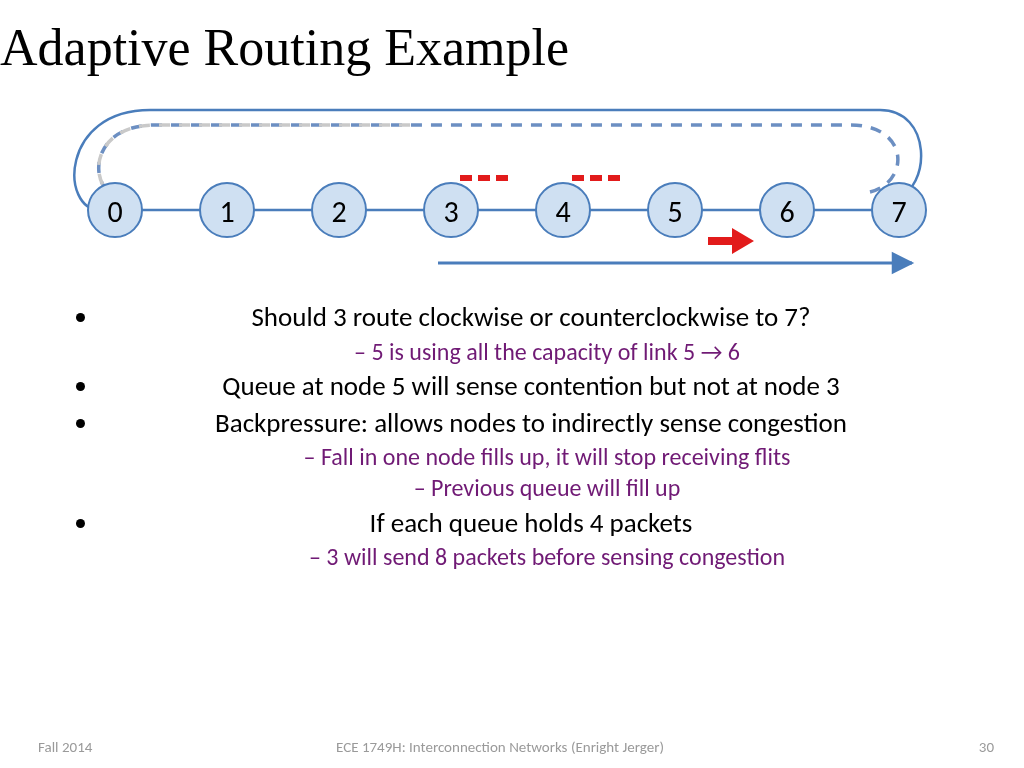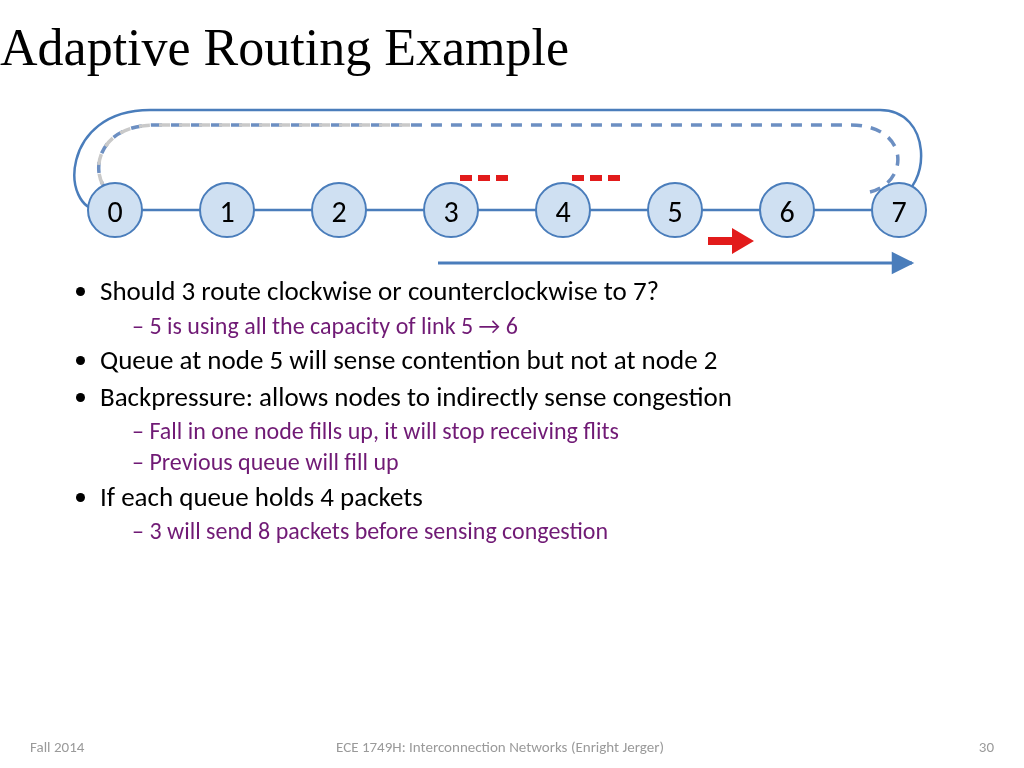--- a/index.html
+++ b/index.html
@@ -29,25 +29,26 @@
   }
   .diagram {
     position: absolute;
     top: 90px;
     left: 60px;
     width: 880px;
     height: 190px;
   }
   .content {
     position: absolute;
-    top: 274px;
+    top: 300px;
     left: 62px;
     width: 900px;
     font-size: 27px;
     line-height: 1.28;
+    text-align: center;
   }
   ul.outer {
     list-style: disc;
     padding-left: 38px;
     margin: 0;
   }
   ul.outer > li {
     margin-bottom: 2px;
   }
   ul.inner {
@@ -62,21 +63,21 @@
   }
   .footer {
     position: absolute;
     bottom: 12px;
     left: 0;
     width: 1024px;
     height: 24px;
     font-size: 15px;
     color: #9a9a9a;
   }
-  .foot-left   { position: absolute; left: 30px;  bottom: 0; }
+  .foot-left   { position: absolute; left: 38px;  bottom: 0; }
   .foot-center { position: absolute; left: 0; width: 1000px; text-align: center; bottom: 0; }
   .foot-right  { position: absolute; right: 30px; bottom: 0; }
 </style>
 </head>
 <body>
 
 <div class="slide">
 
   <div class="title">Adaptive Routing Example</div>
 
@@ -138,21 +139,21 @@
 
     <line x1="378" y1="173" x2="852" y2="173" stroke="#4A7DBB" stroke-width="3" marker-end="url(#arrBlue)"></line>
   </svg>
 
   <div class="content">
     <ul class="outer">
       <li>Should 3 route clockwise or counterclockwise to 7?</li>
       <ul class="inner">
         <li>5 is using all the capacity of link 5 → 6</li>
       </ul>
-      <li>Queue at node 5 will sense contention but not at node 2</li>
+      <li>Queue at node 5 will sense contention but not at node 3</li>
       <li>Backpressure: allows nodes to indirectly sense congestion</li>
       <ul class="inner">
         <li>Fall in one node fills up, it will stop receiving flits</li>
         <li>Previous queue will fill up</li>
       </ul>
       <li>If each queue holds 4 packets</li>
       <ul class="inner">
         <li>3 will send 8 packets before sensing congestion</li>
       </ul>
     </ul>

